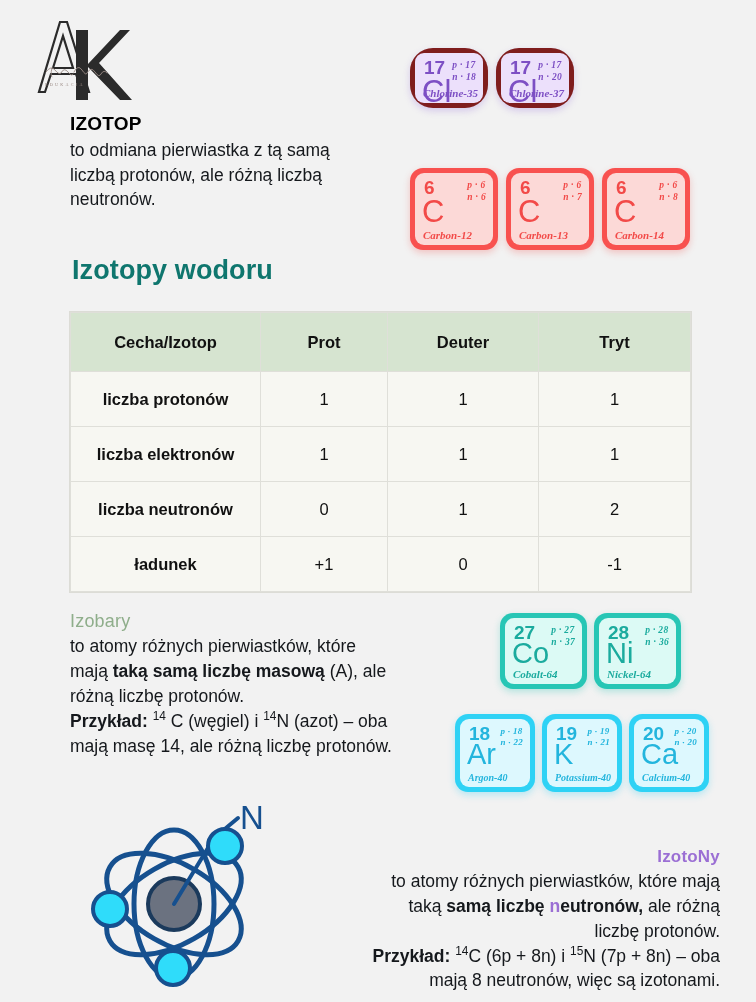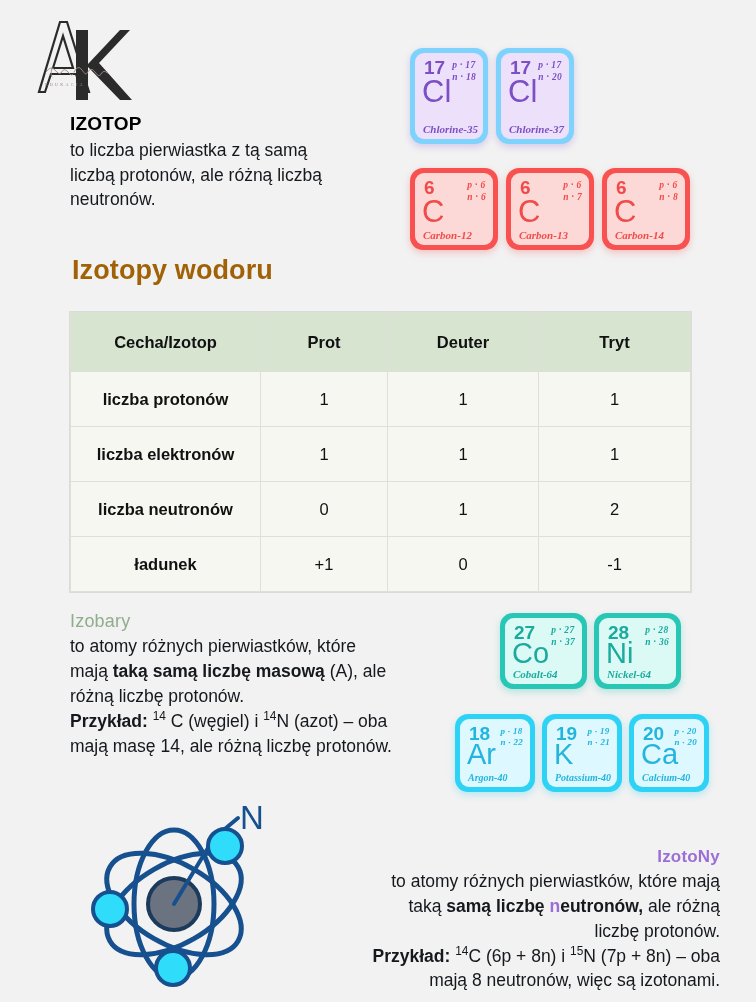--- a/index.html
+++ b/index.html
@@ -34,21 +34,21 @@
   .body-text{
     font-size:17.5px;line-height:1.42;color:#15181c;margin:0;
   }
   .body-text b{font-weight:700;}
   .body-text sup{font-size:.68em;vertical-align:super;line-height:0;text-align:center;}
   .purple-n{color:#9b6fd4;font-weight:700;}
 
   
   .section-title{
     position:absolute;left:72px;top:255px;
-    font-size:27px;font-weight:700;color:#a16207;letter-spacing:.1px;
+    font-size:27px;font-weight:700;color:#0f766e;letter-spacing:.1px;
   }
 
   
   .tbl-wrap{position:absolute;left:70px;top:312px;width:620px;}
   table.izo{
     border-collapse:collapse;width:620px;
     table-layout:fixed;
     box-shadow:0 0 0 1px #dcdcd6;
   }
   table.izo th,table.izo td{
@@ -104,21 +104,21 @@
     font-family:"Liberation Sans",sans-serif;
   }
   .ecard .nm{
     position:absolute;left:8px;bottom:4px;
     font-size:11px;font-weight:700;font-style:italic;
     font-family:"Liberation Serif",serif;
   }
 
   
   .row-cl{left:410px;top:48px;gap:8px;}
-  .row-cl .ecard{width:78px;height:96px;background:#7dd3fc;box-shadow:0 3px 7px rgba(150,110,220,.30);}
+  .row-cl .ecard{width:78px;height:60px;background:#7f1d1d;box-shadow:0 3px 7px rgba(150,110,220,.30);border-radius:23px;}
   .row-cl .inner{background:#ece0fb;}
   .row-cl .num,.row-cl .pn,.row-cl .sym,.row-cl .nm{color:#7d4fc4;}
 
   
   .row-c{left:410px;top:168px;gap:8px;}
   .row-c .ecard{width:88px;height:82px;background:#f8514f;box-shadow:0 3px 7px rgba(240,90,85,.30);}
   .row-c .inner{background:#fcd9d7;}
   .row-c .num,.row-c .pn,.row-c .sym,.row-c .nm{color:#f24a48;}
 
   
@@ -157,21 +157,21 @@
         <path d="M50 58 q4 -8 8 -2 t5 3 q4 -7 8 -1 t6 2 q3 -5 6 -1"></path>
         <path d="M28 54 q-2 8 0 9"></path>
       </g>
       <text x="21" y="72" font-family="Liberation Serif, serif" font-size="4.2" letter-spacing="2.2" fill="#9a8a84">EDUKACJA</text>
     </svg>
   </div>
 
   <div class="izotop-block">
     <div class="kicker-pink">IZOTOP</div>
     <p class="body-text">
-      <span>to liczba pierwiastka z tą samą</span><br>
+      <span>to odmiana pierwiastka z tą samą</span><br>
       <span>liczbą protonów, ale różną liczbą</span><br>
       <span>neutronów.</span>
     </p>
   </div>
 
   <div class="card-row row-cl">
     <div class="ecard">
       <div class="inner">
         <span class="num">17</span>
         <span class="pn">

